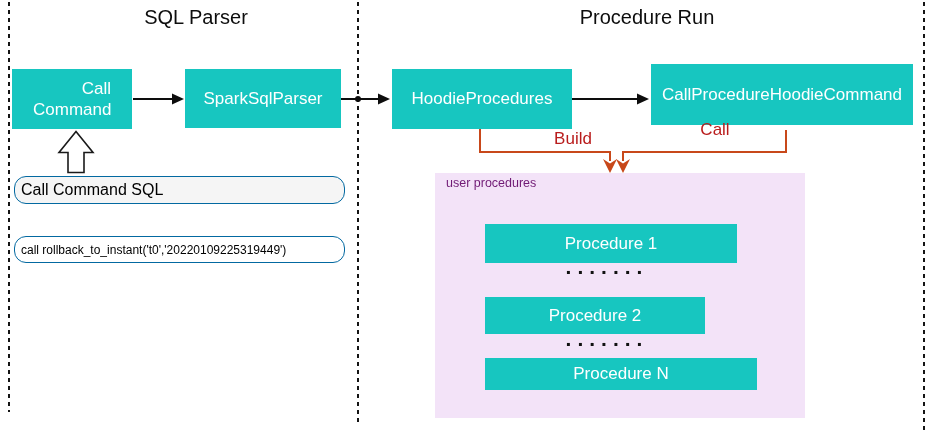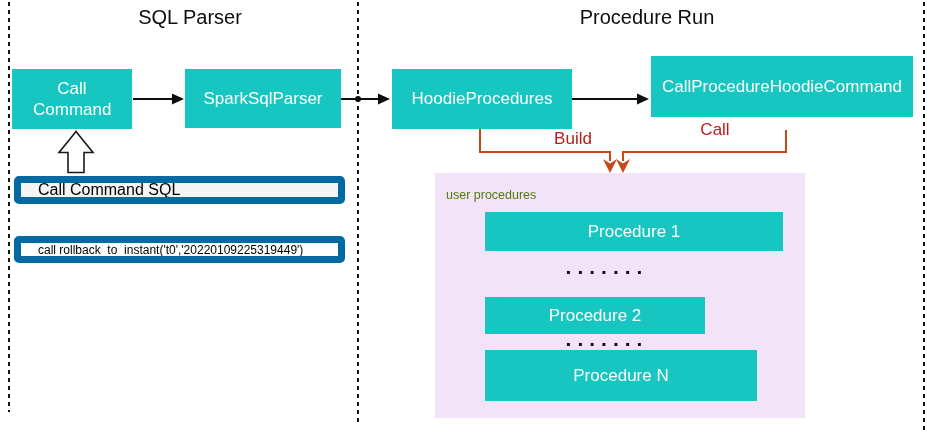--- a/index.html
+++ b/index.html
@@ -13,91 +13,91 @@
   }
   .section-title{
     position:absolute;top:6px;transform:translateX(-50%);
     font-size:20px;color:#0d0d0d;white-space:nowrap;
   }
   .node{
     position:absolute;background:#17C6C0;color:#ffffff;
     display:flex;align-items:center;justify-content:center;
     text-align:center;font-size:17px;line-height:1.25;
   }
-  .node .wrap-narrow{max-width:78px;}
+  .node .wrap-narrow{max-width:78px;text-align:right;}
   .edge-label{
     position:absolute;transform:translateX(-50%);
     font-size:17px;color:#b91c1c;white-space:nowrap;
   }
   .purple-box{
     position:absolute;left:435px;top:173px;width:370px;height:245px;
     background:#F3E3F8;
   }
   .purple-label{
-    position:absolute;left:446px;top:188px;font-size:12.5px;color:#4d7c0f;
+    position:absolute;left:446px;top:176px;font-size:12.5px;color:#701a75;
   }
   .dots-row{
     position:absolute;left:471px;width:272px;text-align:center;
     font-weight:bold;font-size:21px;letter-spacing:6px;line-height:14px;
     color:#111;
   }
   .card-part{
     position:absolute;left:14px;width:331px;box-sizing:border-box;
-    border:7px solid #0369a1;border-radius:5px;
-    display:flex;align-items:center;padding-left:17px;
+    border:1px solid #0369a1;border-radius:12px;
+    display:flex;align-items:center;padding-left:6px;
     background:#ffffff;white-space:nowrap;overflow:hidden;
   }
   .card-header{top:176px;height:28px;background:#f5f5f5;font-size:16px;}
   .card-row1{top:206px;height:27px;font-size:13.5px;}
   .card-row2{top:236px;height:27px;font-size:12px;}
   svg.overlay{position:absolute;left:0;top:0;pointer-events:none;}
 </style>
 </head>
 <body>
 
 <div id="canvas">
 
   <div class="vdash" style="left:8px;top:2px;height:410px"></div>
   <div class="vdash" style="left:357px;top:2px;height:422px"></div>
   <div class="vdash" style="left:923px;top:2px;height:432px"></div>
 
-  <div class="section-title" style="left:190px">SQL Parser</div>
+  <div class="section-title" style="left:196px">SQL Parser</div>
   <div class="section-title" style="left:647px">Procedure Run</div>
 
   <div class="node" style="left:12px;top:69px;width:120px;height:60px">
     <span class="wrap-narrow">Call Command</span>
   </div>
   <div class="node" style="left:185px;top:69px;width:156px;height:59px">
     <span>SparkSqlParser</span>
   </div>
   <div class="node" style="left:392px;top:69px;width:180px;height:60px">
     <span>HoodieProcedures</span>
   </div>
-  <div class="node" style="left:651px;top:56px;width:262px;height:61px">
+  <div class="node" style="left:651px;top:64px;width:262px;height:61px">
     <span>CallProcedureHoodieCommand</span>
   </div>
 
   <div class="edge-label" style="left:573px;top:129px">Build</div>
   <div class="edge-label" style="left:715px;top:120px">Call</div>
 
   <div class="card-part card-header">Call Command SQL</div>
   <div class="card-part card-row2">call rollback_to_instant('t0','20220109225319449')</div>
 
   <div class="purple-box"></div>
   <div class="purple-label">user procedures</div>
 
-  <div class="node" style="left:485px;top:212px;width:298px;height:39px">
+  <div class="node" style="left:485px;top:224px;width:252px;height:39px">
     <span>Procedure 1</span>
   </div>
   <div class="dots-row" style="top:260px">.......</div>
   <div class="node" style="left:485px;top:297px;width:220px;height:37px">
     <span>Procedure 2</span>
   </div>
   <div class="dots-row" style="top:332px">.......</div>
-  <div class="node" style="left:485px;top:350px;width:272px;height:51px">
+  <div class="node" style="left:485px;top:358px;width:272px;height:32px">
     <span>Procedure N</span>
   </div>
 
   <svg class="overlay" width="932" height="443" viewBox="0 0 932 443">
 
     <line x1="133" y1="99" x2="177" y2="99" stroke="#0d0d0d" stroke-width="2"></line>
     <polygon points="172,93.5 184,99 172,104.5" fill="#0d0d0d"></polygon>
 
     <line x1="341" y1="99" x2="383" y2="99" stroke="#0d0d0d" stroke-width="2"></line>
     <circle cx="358" cy="99" r="3" fill="#0d0d0d"></circle>

